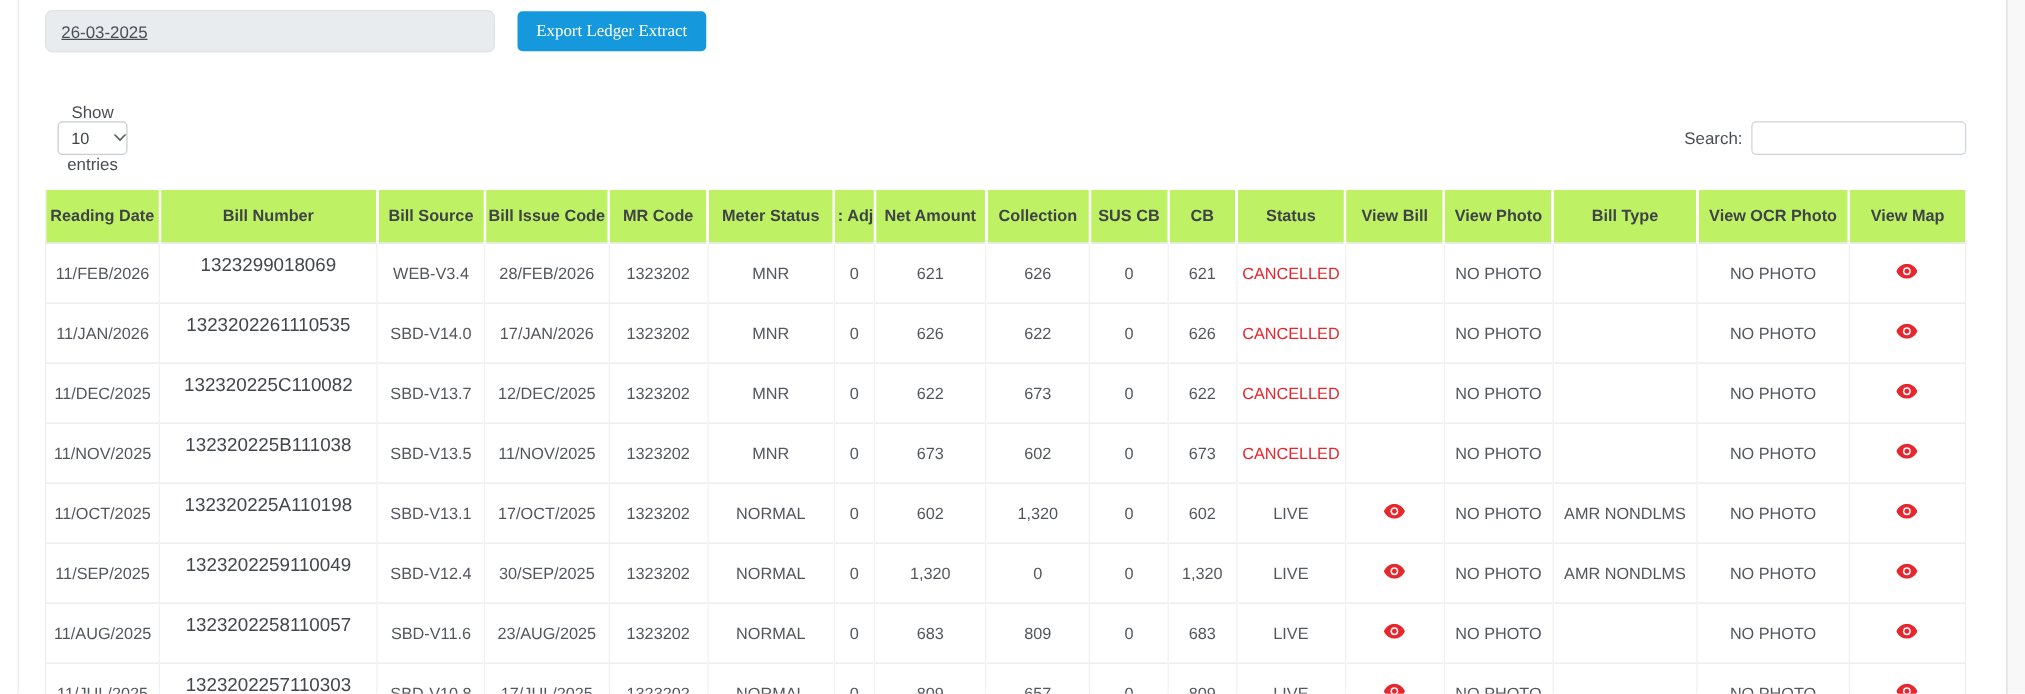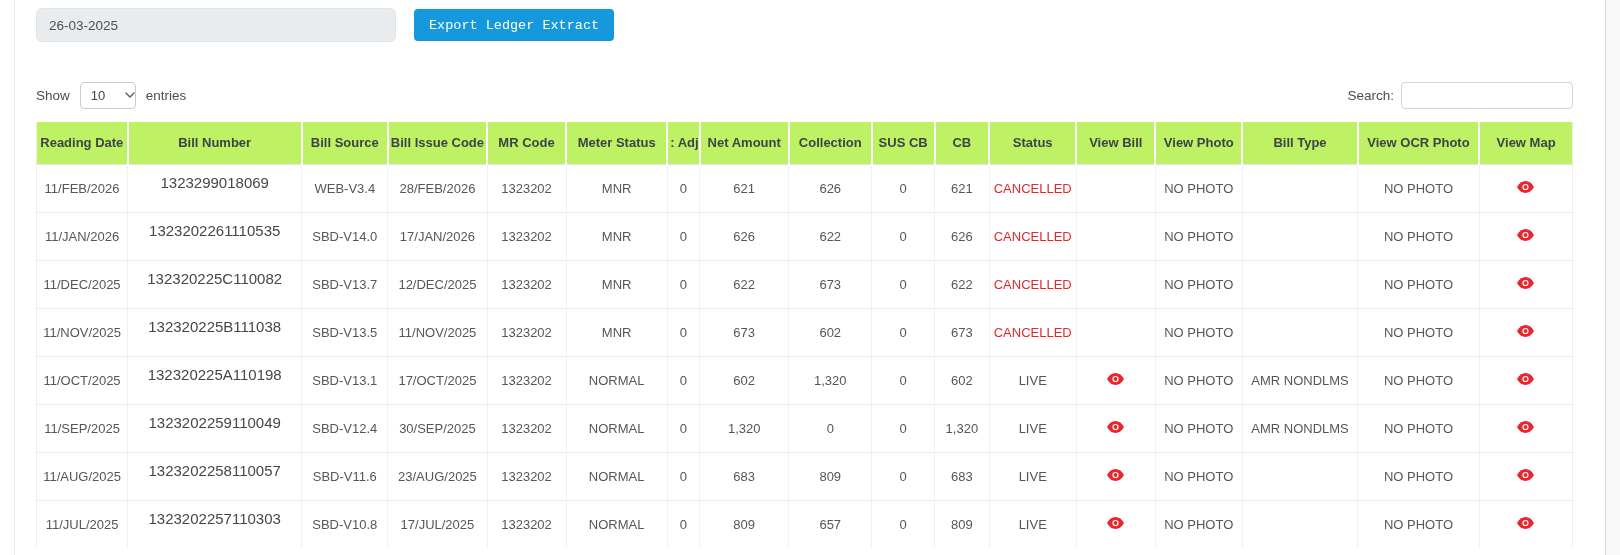--- a/index.html
+++ b/index.html
@@ -19,31 +19,31 @@
   }
   .content { position: absolute; left: 36px; top: 0; width: 1537px; }
 
   
   .filters { display: flex; align-items: center; padding-top: 8px; }
   .date-input {
     height: 34px; background: #e9ecef; border: 1px solid #dfe3e7;
     border-radius: 6px; padding: 0 12px; font-size: 13.5px; color: #495057;
     font-family: "Liberation Sans", sans-serif;
   }
-  .date-from { width: 360px; }
+  .date-from { width: 360px; text-decoration: underline; }
   .date-to { width: 384px; margin-left: 18px; }
   .export-btn {
     margin-left: 18px; height: 32px; padding: 0 15px;
     background: var(--accent, #1599dc); color: #fff; border: none; border-radius: 4px;
-    font-size: 13.5px; font-family: Liberation Mono, monospace; cursor: pointer;
+    font-size: 13.5px; font-family: Liberation Serif, serif; cursor: pointer;
   }
 
   
   .controls { display: flex; align-items: center; margin-top: 40px; font-size: 13.5px; color: #4a4d52; }
-  .show-group { display: flex; align-items: center; }
+  .show-group { display: flex; align-items: center; flex-direction: column; }
   .page-size {
     display: inline-flex; align-items: center; justify-content: space-between;
     width: 56px; height: 27px; margin: 0 10px; padding: 0 7px 0 10px;
     border: 1px solid #c8cdd2; border-radius: 4px; background: #fff;
     font-size: 13px; color: #3f4348; cursor: pointer; gap: 20px;
   }
   .chev { display: inline-block; line-height: 0; }
   .search-group { margin-left: auto; display: flex; align-items: center; }
   .search-input {
     width: 172px; height: 27px; margin-left: 7px;

